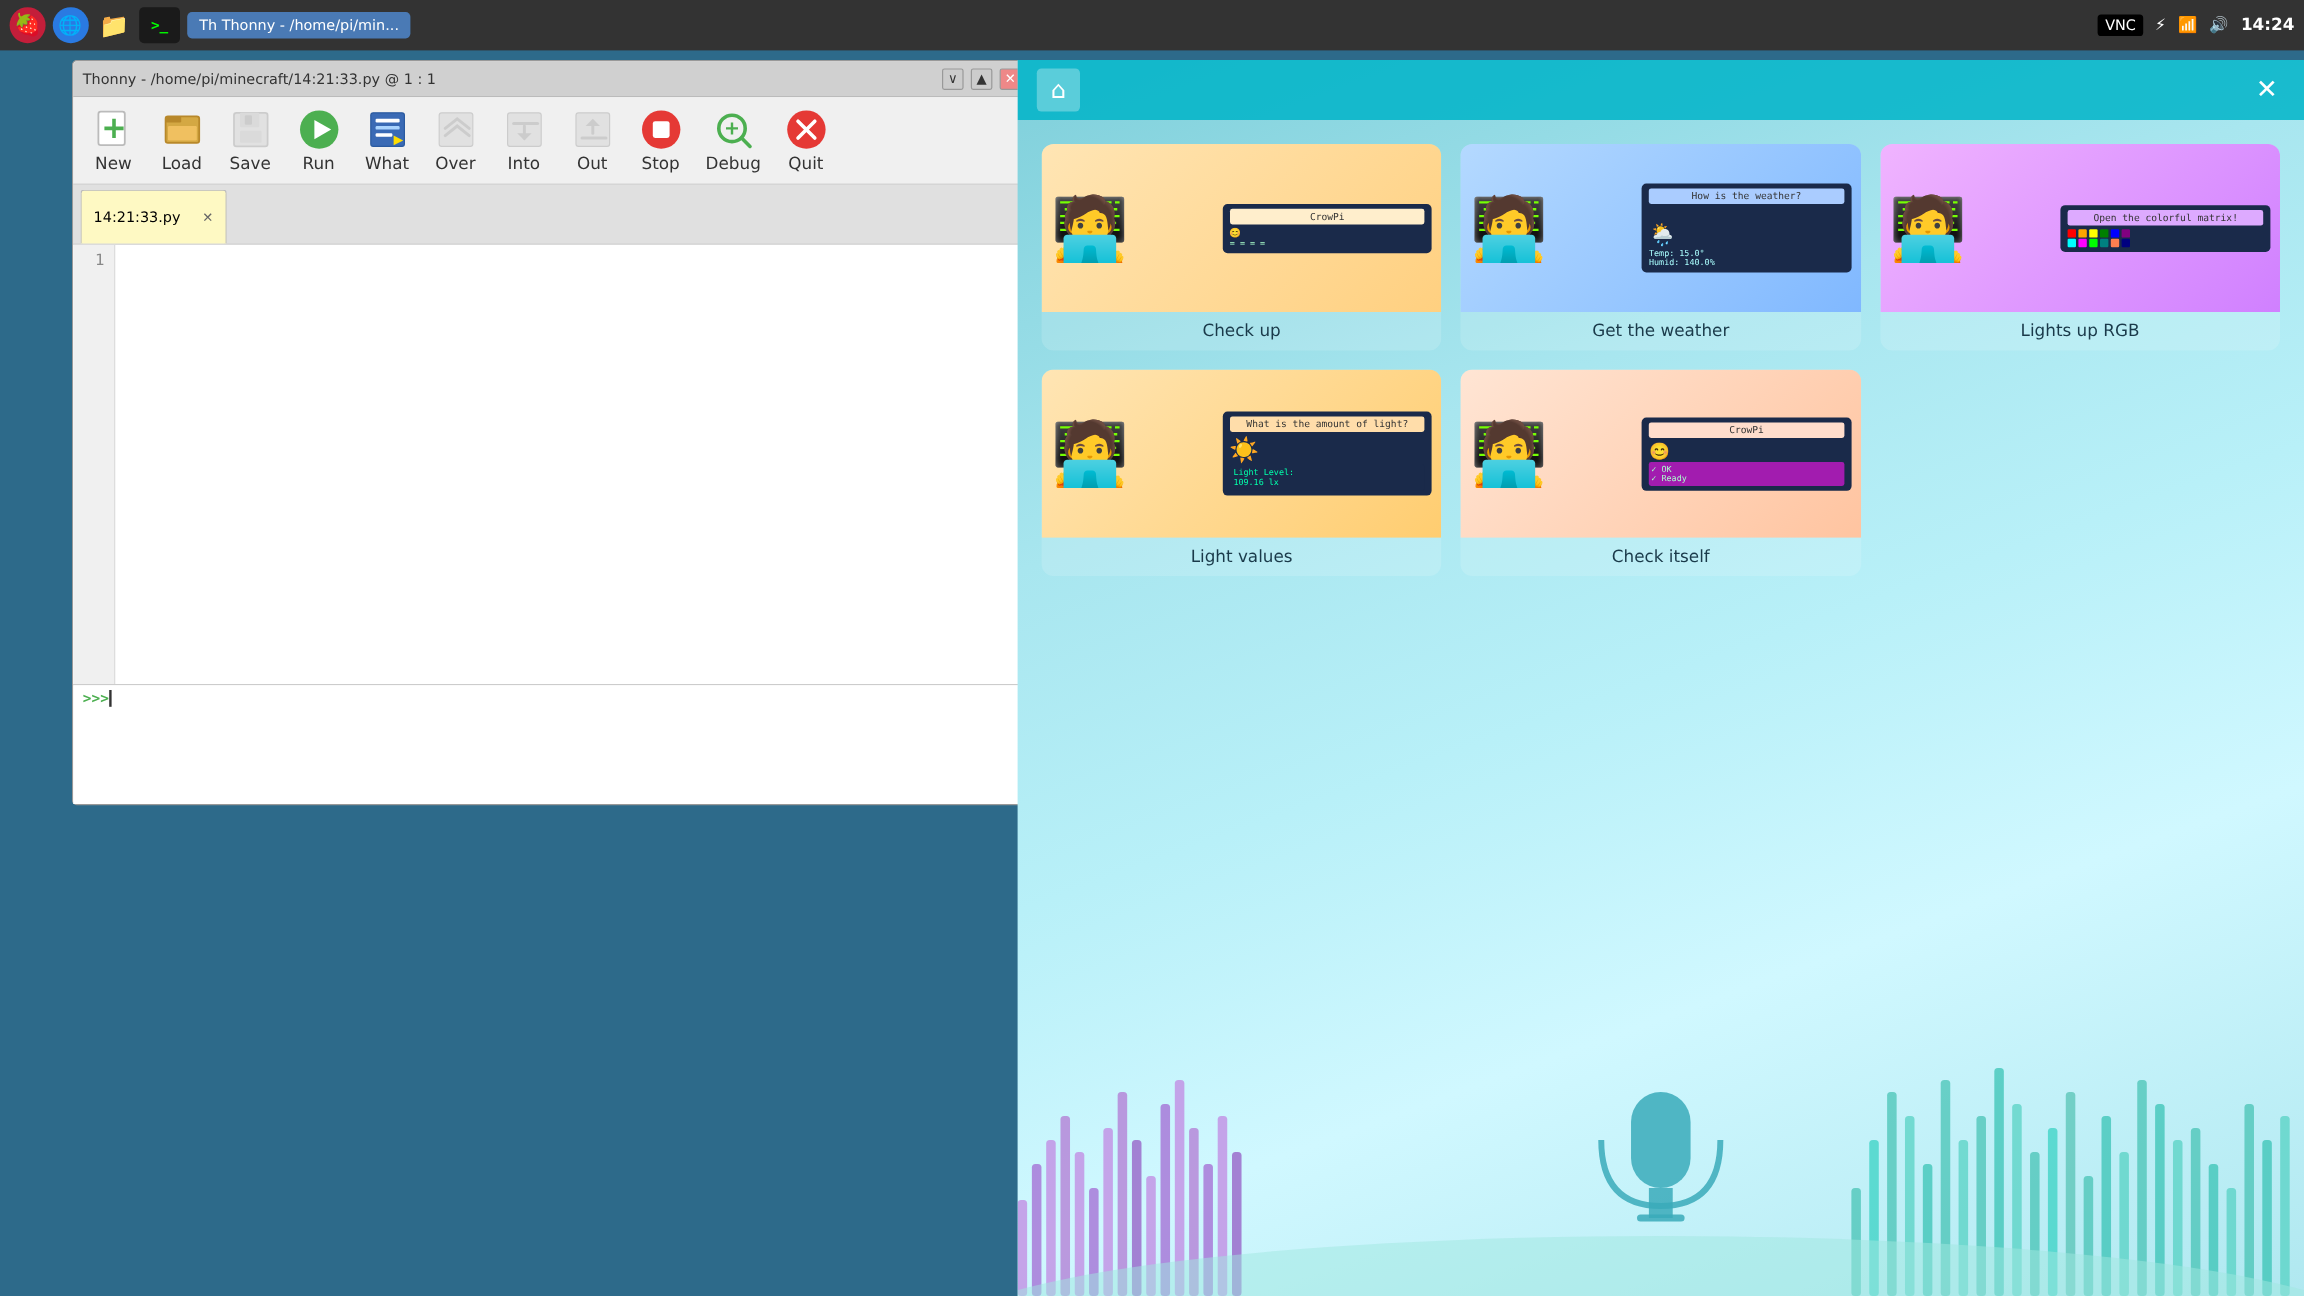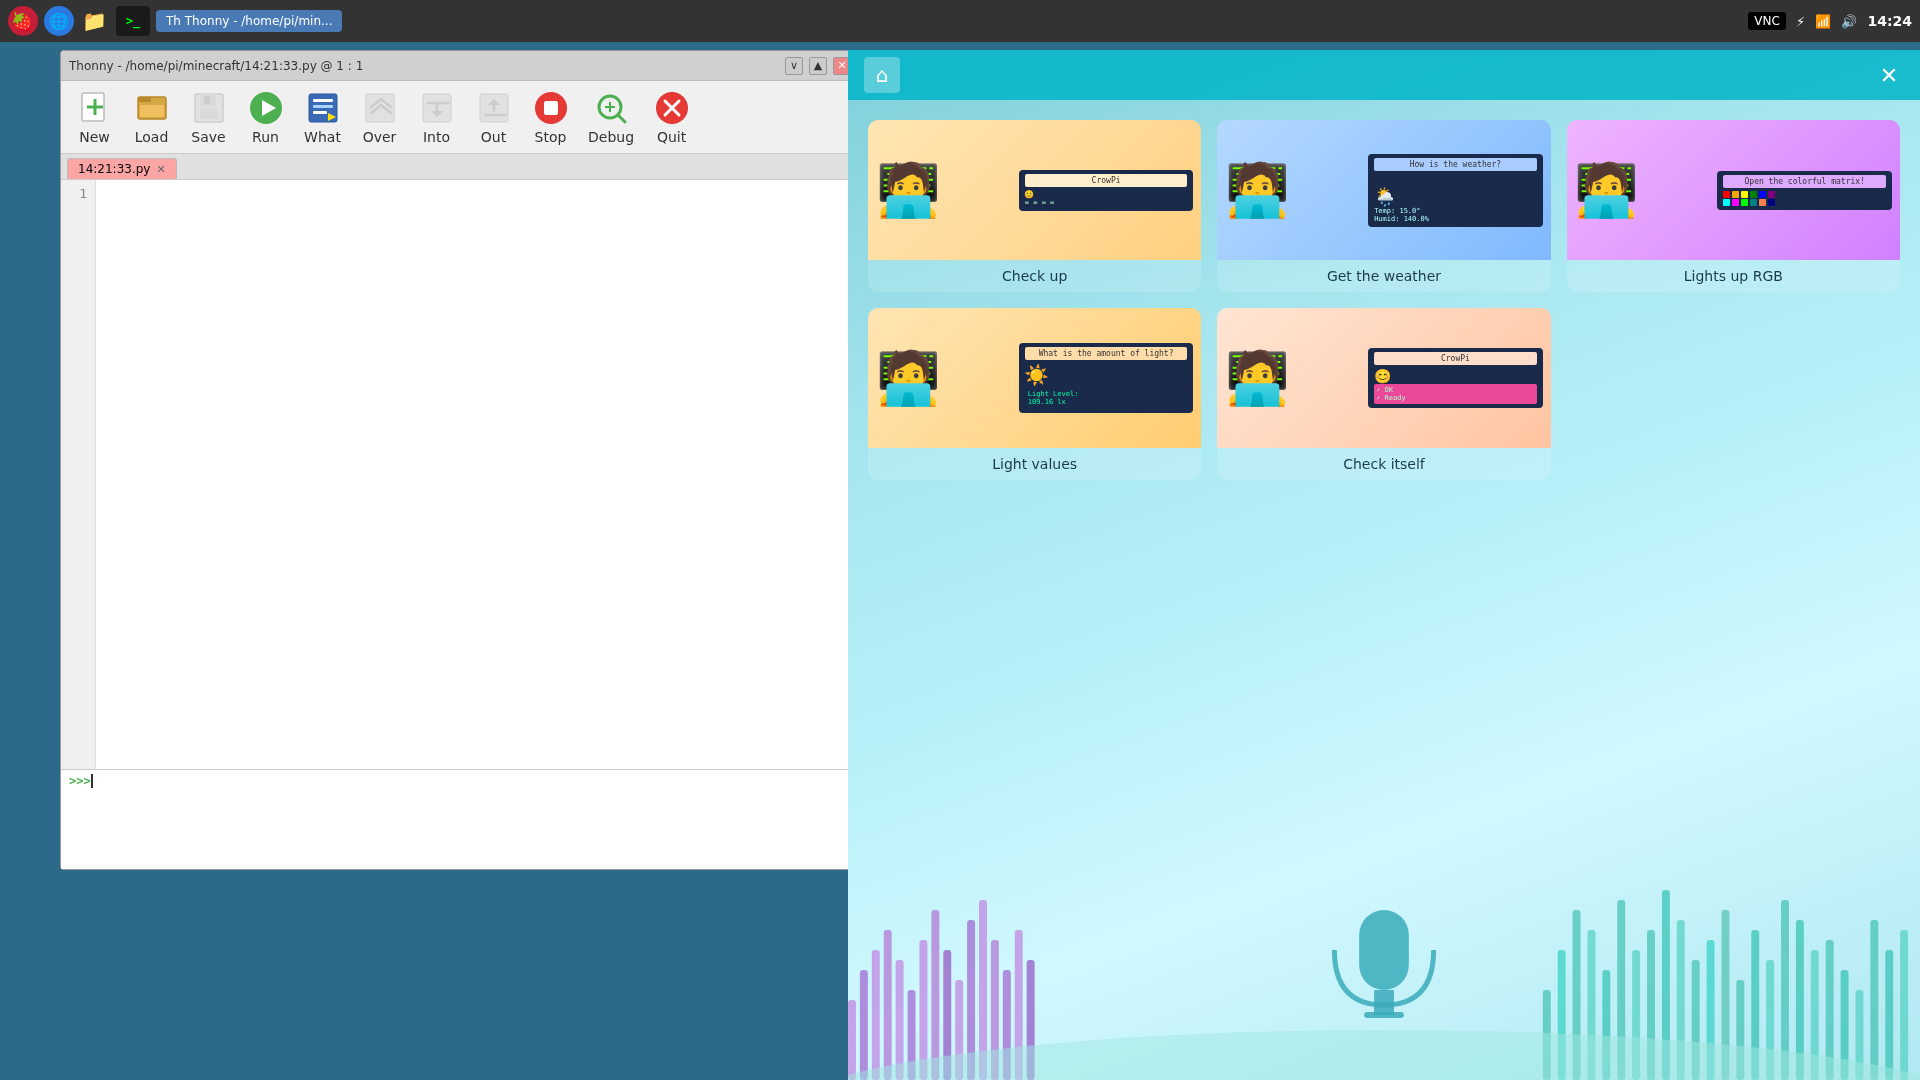--- a/index.html
+++ b/index.html
@@ -62,21 +62,21 @@
       font-size: 13px;
     }
     .taskbar-right .time { font-size: 14px; font-weight: bold; }
 
     
     .thonny-window {
       position: absolute;
       top: 50px;
       left: 60px;
       width: 800px;
-      height: 820px;
+      height: 621px;
       background: #ececec;
       border: 1px solid #999;
       border-radius: 4px;
       display: flex;
       flex-direction: column;
     }
     .thonny-titlebar {
       background: #d0d0d0;
       height: 30px;
       display: flex;
@@ -133,28 +133,28 @@
     .tool-btn.disabled { cursor: default; }
 
     
     .tab-bar {
       background: #e0e0e0;
       padding: 4px 6px 0;
       display: flex;
       border-bottom: 1px solid #ccc;
     }
     .tab {
-      background: #fca5a5;
+      background: #fef9c3;
       border: 1px solid #bbb;
       border-bottom: none;
-      padding: 3px 10px;
+      padding: 15px 10px;
       font-size: 12px;
       display: flex;
       align-items: center;
-      gap: 6px;
+      gap: 18px;
       cursor: pointer;
       border-radius: 3px 3px 0 0;
     }
     .tab .close { font-size: 11px; color: #666; cursor: pointer; }
 
     
     .editor-area {
       flex: 1;
       background: white;
       overflow: auto;
@@ -571,21 +571,21 @@
       <div class="card-label">Light values</div>
     </div>
 
     <div class="card">
       <div class="card-image card-check">
         <div class="card-content-area">
           <div style="font-size:52px;">🧑‍💻</div>
           <div class="card-screen">
             <div style="background:#ffddcc;color:#333;font-size:8px;border-radius:2px;padding:2px;margin-bottom:3px;text-align:center;">CrowPi</div>
             <div style="font-size:14px;">😊</div>
-            <div style="background:#ec4899;color:#aaffcc;font-size:7px;padding:2px;border-radius:2px;">✓ OK<br>✓ Ready</div>
+            <div style="background:#a21caf;color:#aaffcc;font-size:7px;padding:2px;border-radius:2px;">✓ OK<br>✓ Ready</div>
           </div>
         </div>
       </div>
       <div class="card-label">Check itself</div>
     </div>
   </div>
 
   <div style="position:absolute;bottom:0;left:0;right:0;height:230px;overflow:hidden;">
     
     <svg width="100%" height="230" viewBox="0 0 1080 230" preserveAspectRatio="none">

